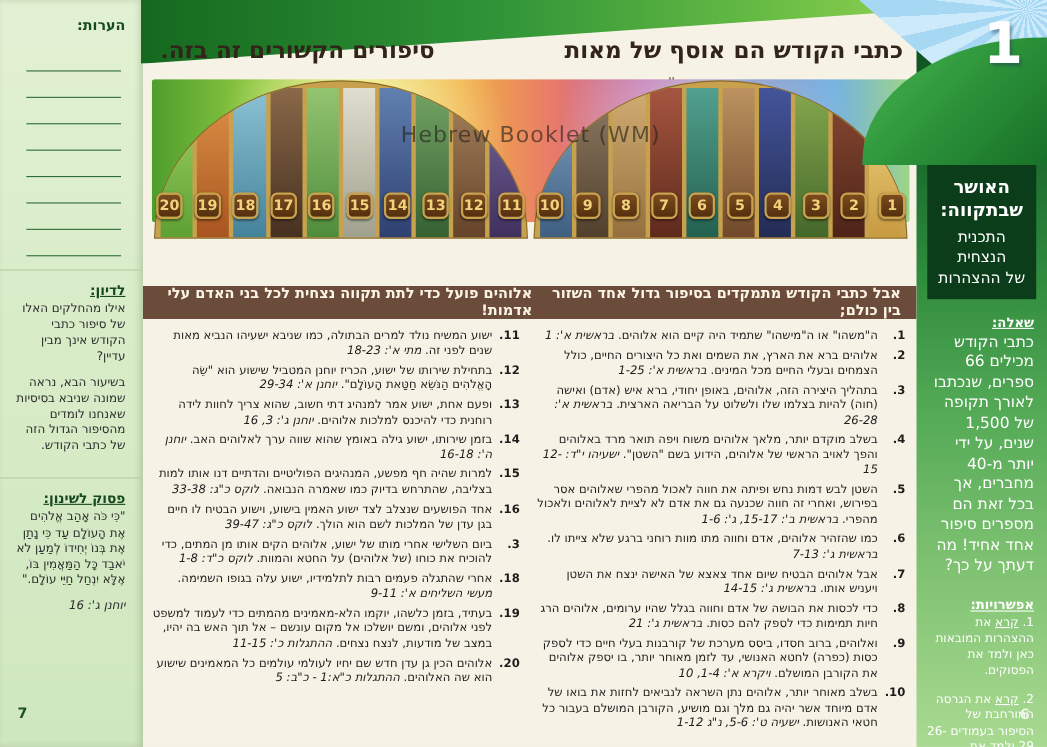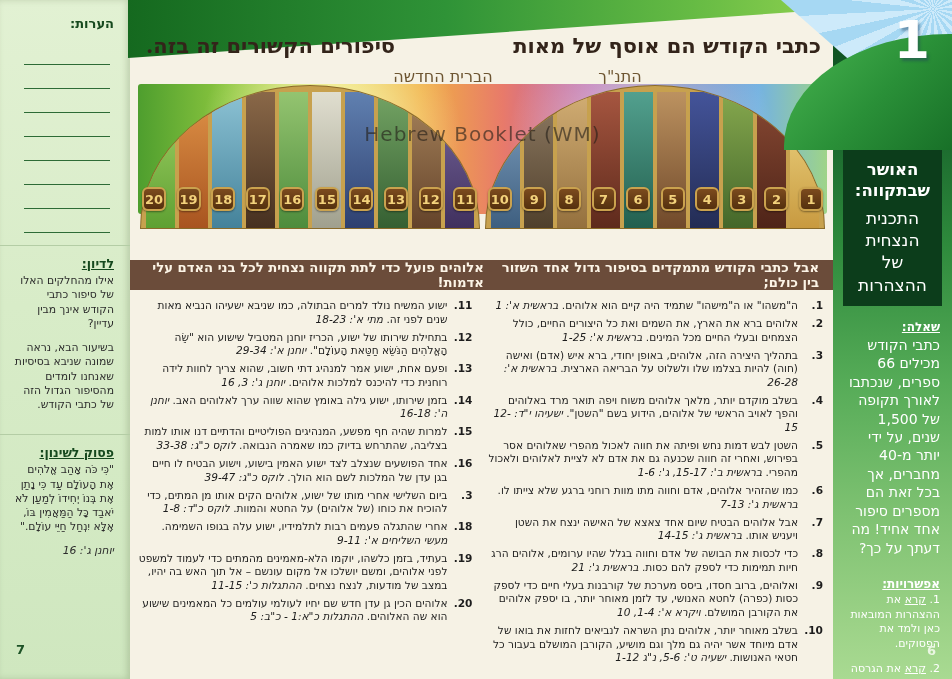--- a/index.html
+++ b/index.html
@@ -19,21 +19,21 @@
   .sl-text + .sl-text{margin-top:10px;}
   .sl-ref{font-style:italic;font-size:10.8px;color:#2c2c2c;text-align:right;margin-top:9px;}
   .sl-page{position:absolute;left:16px;bottom:22px;font-weight:bold;font-size:13px;color:#1d5226;}
 
   
   .sr{position:absolute;right:0;top:0;width:119px;height:100%;
       background:linear-gradient(180deg,#0d4a1d 0%,#16602a 16%,#2e8a3c 36%,#55ab57 56%,#7fc272 76%,#9cd287 92%,#a9da92 100%);
       box-sizing:border-box;direction:rtl;}
   .sr-box{margin:148px 10px 0 10px;background:#0c3d1b;padding:12px 10px 10px;text-align:center;color:#fff;}
   .sr-t{font-size:16.5px;font-weight:bold;line-height:1.25;}
-  .sr-s{font-size:17px;line-height:1.3;margin-top:6px;}
+  .sr-s{font-size:14px;line-height:1.3;margin-top:6px;}
   .sr-sec{padding:14px 12px 0 9px;color:#ffffff;text-align:right;}
   .sr-h{font-weight:bold;font-size:12px;text-decoration:underline;margin-bottom:2px;}
   .sr-p{font-size:14px;line-height:1.32;}
   .sr-opt{font-size:11px;line-height:1.32;margin-bottom:11px;}
   .sr-opt .u{text-decoration:underline;}
   .sr-page{position:absolute;right:16px;bottom:21px;font-weight:bold;font-size:13px;color:#eaf6e2;}
 
   
   .corner{position:absolute;right:0;top:0;width:190px;height:150px;z-index:6;pointer-events:none;}
   .corner .sky{position:absolute;inset:0;
@@ -50,21 +50,21 @@
   .topband{position:absolute;top:0;left:-2px;right:-2px;height:58px;
       background:linear-gradient(90deg,#15691f 0%,#2f9337 45%,#66bb44 80%,#8fd14f 100%);
       clip-path:polygon(0 0,100% 0,100% 16%,0 100%);}
   .titlebar{position:absolute;top:33px;left:16px;right:12px;display:flex;justify-content:space-between;
       font-family:"DejaVu Serif","DejaVu Sans",serif;font-size:21px;font-weight:600;color:#33241a;}
   .subt{position:absolute;top:67px;font-size:16px;color:#6d5531;font-family:"DejaVu Serif","DejaVu Sans",serif;text-align:center;}
   .subt.tanakh{right:178px;width:70px;}
   .subt.nt{left:258px;width:110px;}
 
   
-  .collage{position:absolute;top:84px;left:8px;right:6px;height:130px;border-radius:3px;
+  .collage{position:absolute;top:72px;left:8px;right:6px;height:130px;border-radius:3px;
       background:
         radial-gradient(circle at 28% 42%, rgba(255,255,215,.85), transparent 26%),
         radial-gradient(circle at 73% 42%, rgba(255,250,210,.75), transparent 26%),
         linear-gradient(90deg,#4e9e2e 0%,#8cc63f 13%,#e4de58 28%,#f0b044 41%,#e87a6a 53%,#b060c0 66%,#6078d0 79%,#74b2e2 90%,#9ed488 100%); padding-left: 48px;}
   .arch{position:absolute;top:2px;width:338px;height:142px;background:#c7a14e;
       border-radius:169px 169px 0 0 / 142px 142px 0 0;box-sizing:border-box;
       padding:6px 5px 0;overflow:hidden;display:flex;gap:4px;box-shadow:0 0 0 1px #8a6b2a;}
   .arch.r{right:3px;} .arch.l{left:3px;}
   .strip{flex:1;}
   .wm{position:absolute;top:38px;left:0;right:0;text-align:center;z-index:3;

